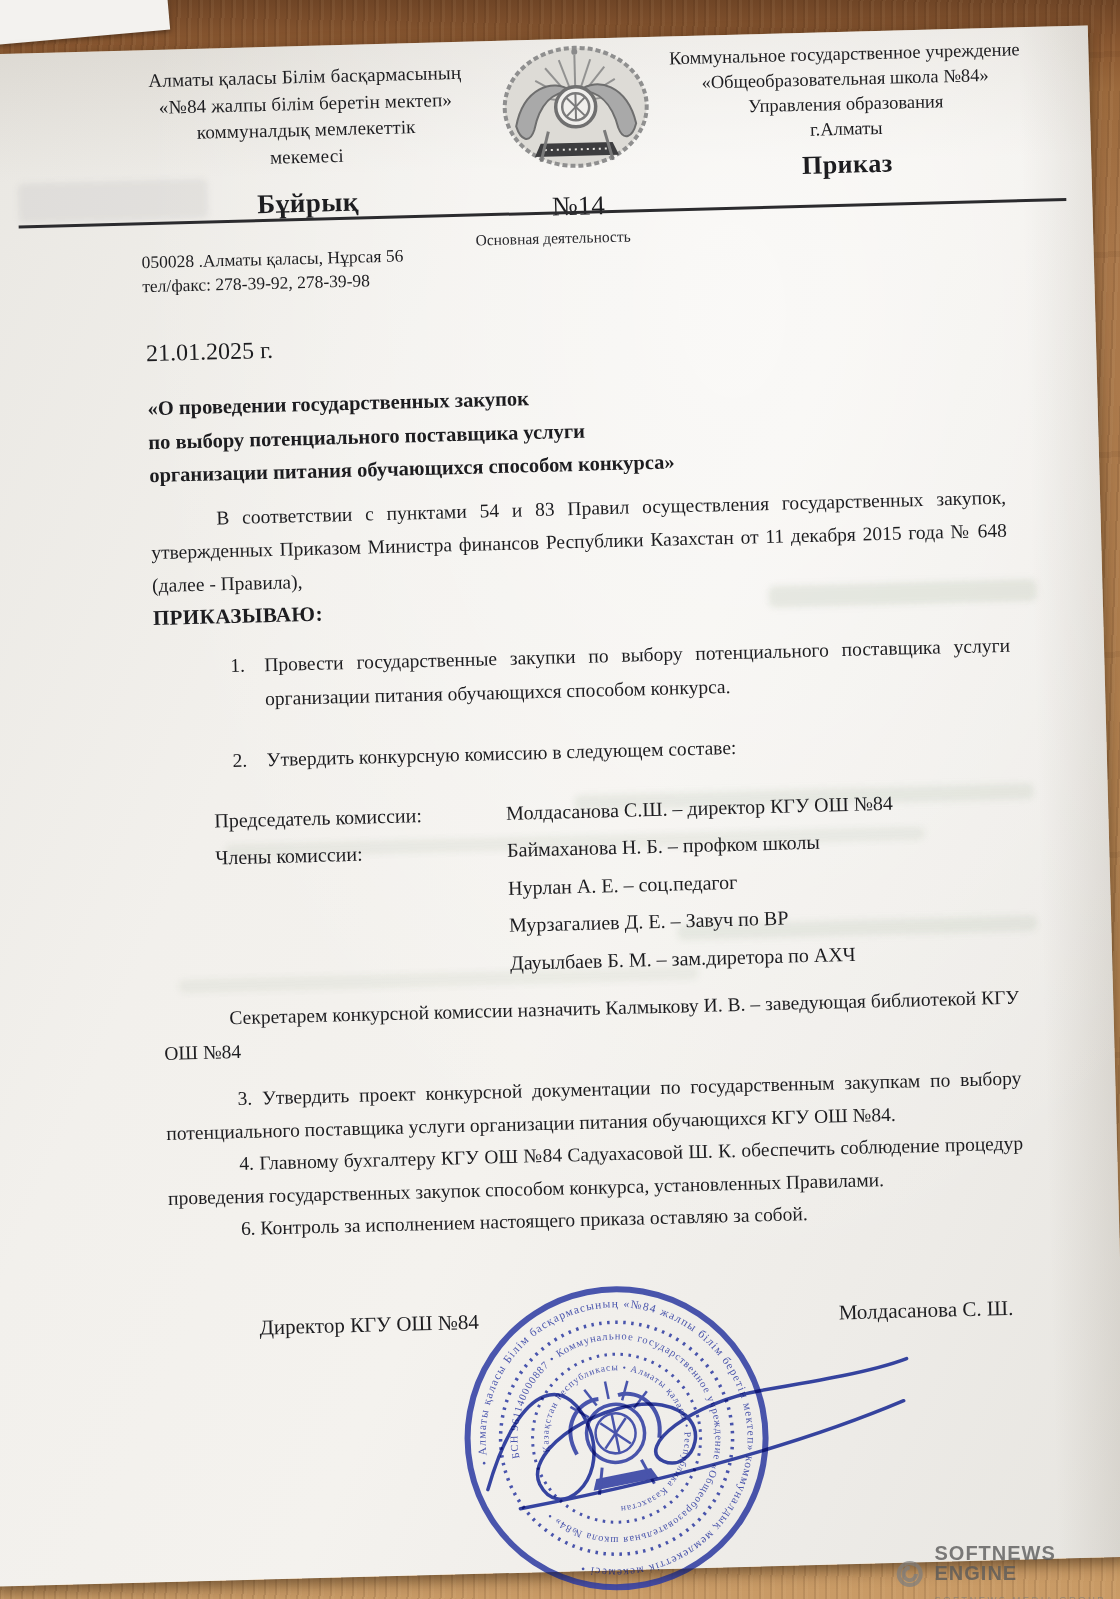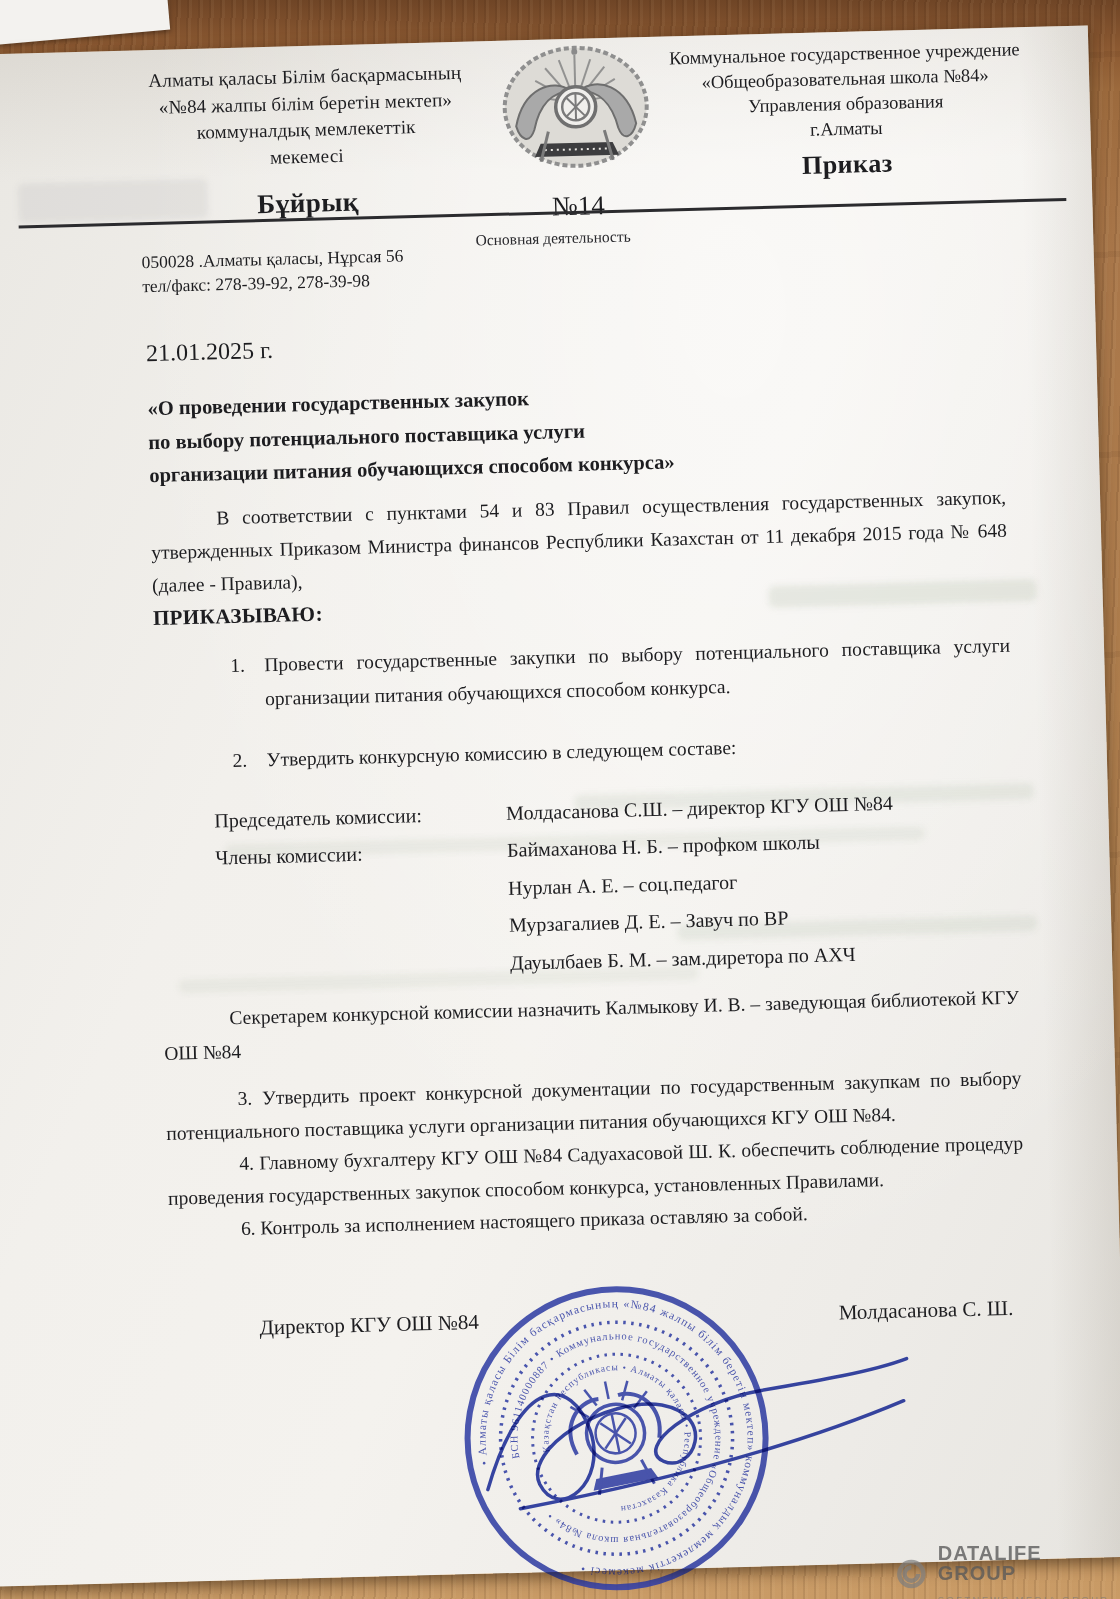--- a/index.html
+++ b/index.html
@@ -237,17 +237,17 @@
       </g>
     </svg>
   </div>
 
   <div class="watermark">
     <svg width="38" height="38" viewBox="0 0 38 38">
       <circle cx="19" cy="19" r="12.5" fill="none" stroke="rgba(125,125,125,.7)" stroke-width="4.5"></circle>
       <path d="M 26,19 A 7 7 0 1 1 19,12" fill="none" stroke="rgba(125,125,125,.75)" stroke-width="4.5"></path>
     </svg>
     <div class="wm-text">
-      <div class="wm-title">DATALIFE GROUP</div>
+      <div class="wm-title">SOFTNEWS ENGINE</div>
       <div class="wm-sub">SOFTNEWS MEDIA GROUP</div>
     </div>
   </div>
 </div>
 
 </body></html>

